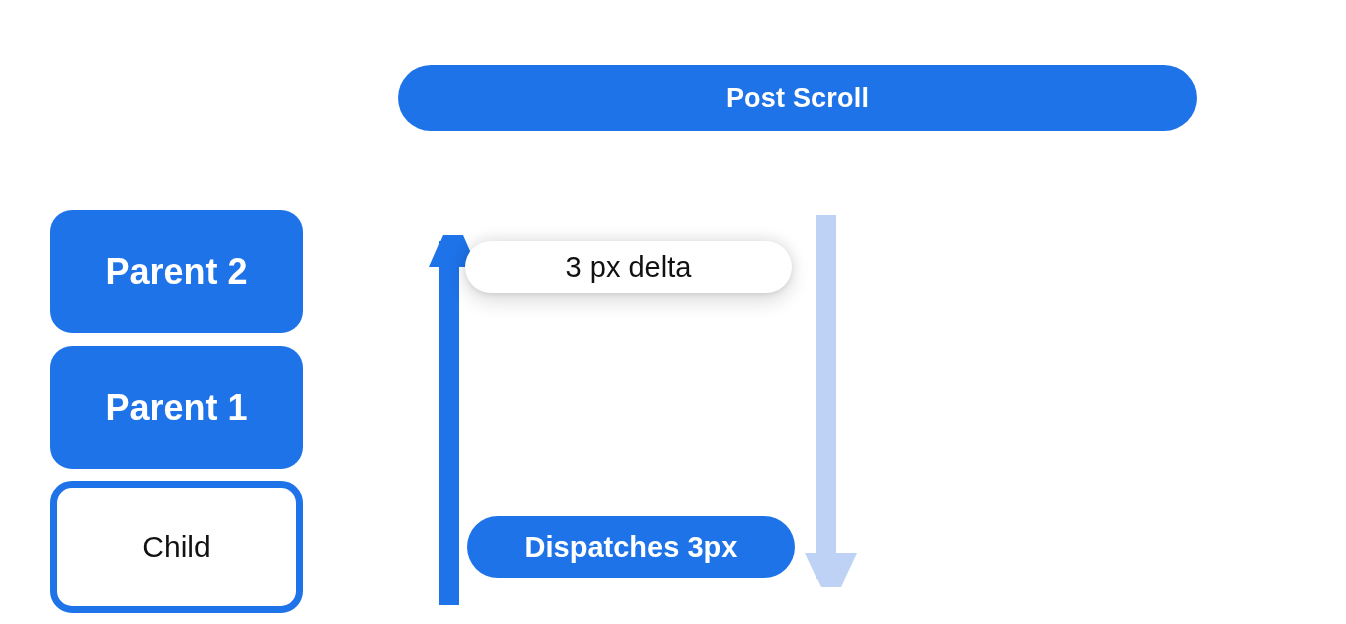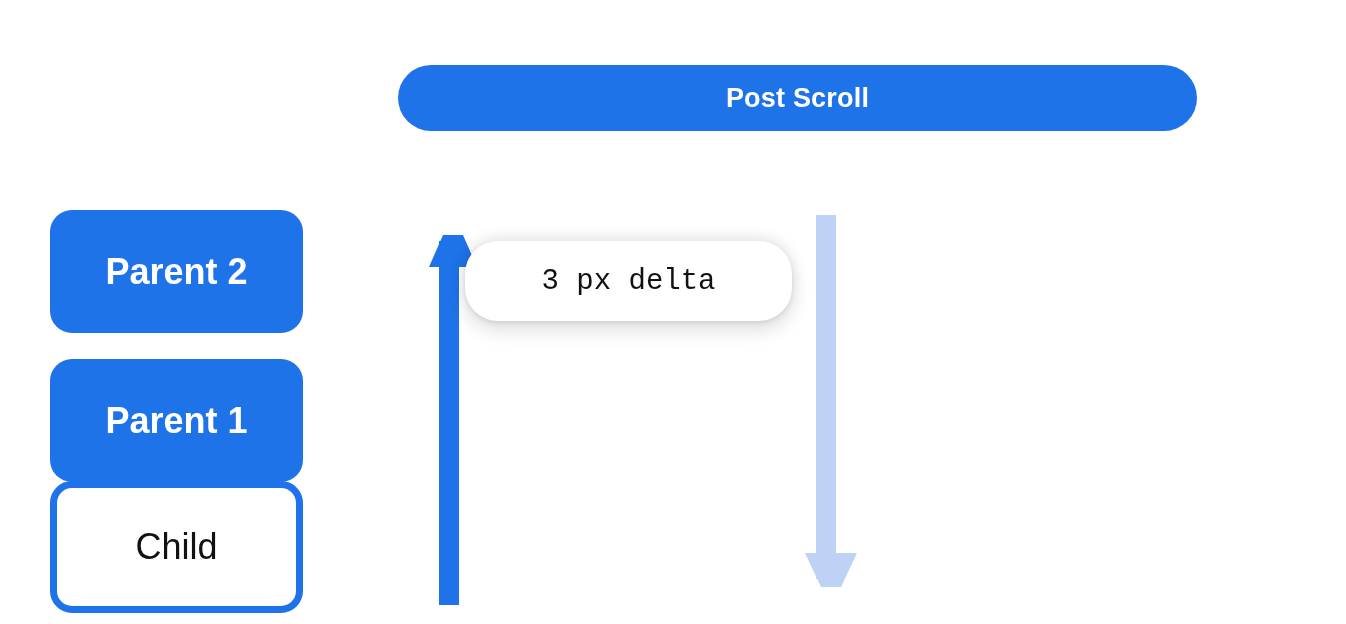--- a/index.html
+++ b/index.html
@@ -47,24 +47,24 @@
     background: var(--blue);
     color: #ffffff;
     border-radius: 22px;
   }
   .node.outlined {
     background: #ffffff;
     color: var(--ink);
     border: 7px solid var(--blue);
     border-radius: 22px;
     font-weight: 500;
-    font-size: 36px;
+    font-size: 30px;
   }
   .node.parent2 { top: 190px; height: 123px; }
-  .node.parent1 { top: 326px; height: 123px; margin-top: 13px; }
+  .node.parent1 { top: 326px; height: 123px; }
   .node.child   { top: 461px; height: 132px; }
 
   
   .arrow { position: absolute; }
   .arrow .shaft { position: absolute; }
   .arrow .head  { position: absolute; width: 0; height: 0; }
 
   .arrow-up { left: 409px; top: 195px; width: 28px; height: 390px; }
   .arrow-up .shaft {
     left: 10px; top: 26px; bottom: 0; width: 8px;
@@ -91,26 +91,25 @@
 
   
   .pill {
     position: absolute;
     display: flex; align-items: center; justify-content: center;
     border-radius: 33px;
     font-size: 29px;
   }
   .pill.delta {
     left: 445px; top: 221px;
-    width: 327px; height: 80px;
+    width: 327px; height: 52px;
     background: #ffffff;
     color: var(--ink);
     font-weight: 500;
     box-shadow: 0 -4px 14px rgba(0,0,0,0.08), 0 8px 20px rgba(0,0,0,0.14), 0 2px 4px rgba(0,0,0,0.06);
-    font-family: Liberation Mono, monospace;
   }
   .pill.dispatch {
     left: 447px; top: 496px;
     width: 328px; height: 62px;
     background: var(--blue);
     color: #ffffff;
     font-weight: 700;
   }
 </style>
 </head>
@@ -126,19 +125,20 @@
 
   <div class="node outlined child">Child</div>
 
   <div class="arrow arrow-up">
     <div class="shaft"></div>
     <div class="head"></div>
   </div>
 
   <div class="pill delta">3 px delta</div>
 
+  <div class="pill dispatch">Dispatches 3px</div>
 
   <div class="arrow arrow-down">
     <div class="shaft"></div>
     <div class="head"></div>
   </div>
 
 </div>
 
 </body></html>

